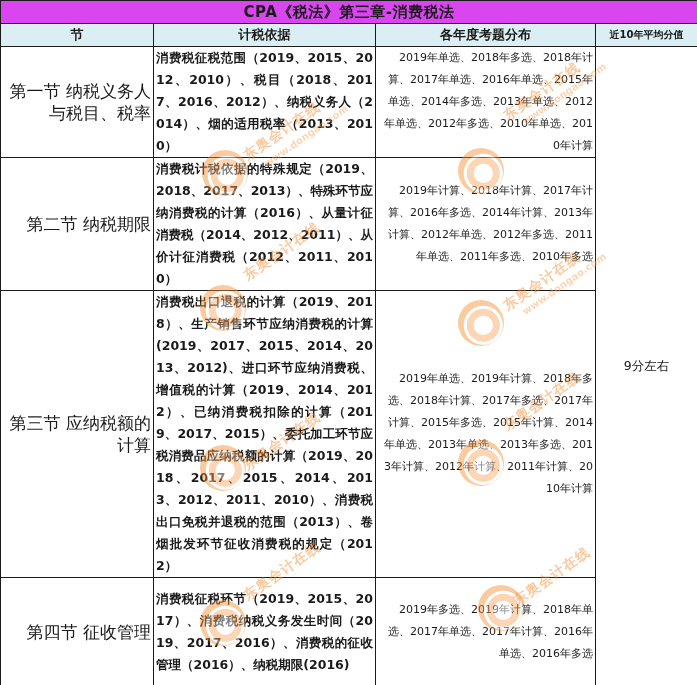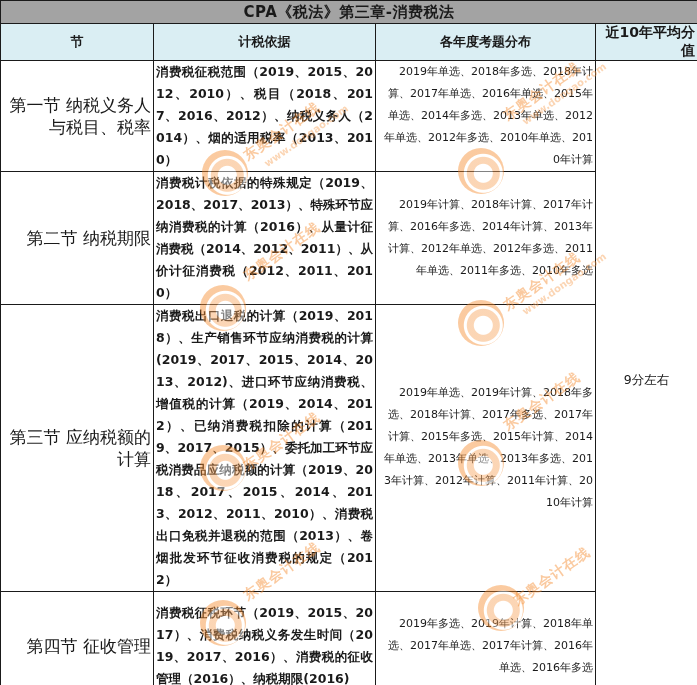--- a/index.html
+++ b/index.html
@@ -22,38 +22,38 @@
       width: 697px;
       border-collapse: collapse;
       table-layout: fixed;
     }
     table.cpa td, table.cpa th {
       border: 1px solid #1a1a1a;
       padding: 0 2px;
       vertical-align: middle;
     }
     .title-row th {
-      background: #a3a3a3;
+      background: #d946ef;
       height: 22px;
       font-size: 15px;
       font-weight: bold;
       text-align: center;
       letter-spacing: 0.5px;
     }
     .head-row th {
       background: #daeef3;
       height: 22px;
       font-size: 13px;
       font-weight: bold;
       text-align: center;
     }
     .head-row th.avg {
-      text-align: right;
+      text-align: center;
       padding-left: 2px;
-      font-size: 14px;
+      font-size: 10px;
     }
     td.section {
       font-size: 17px;
       line-height: 22px;
       text-align: right;
       padding-left: 2px;
     }
     td.knowledge {
       font-size: 12.5px;
       line-height: 22px;

